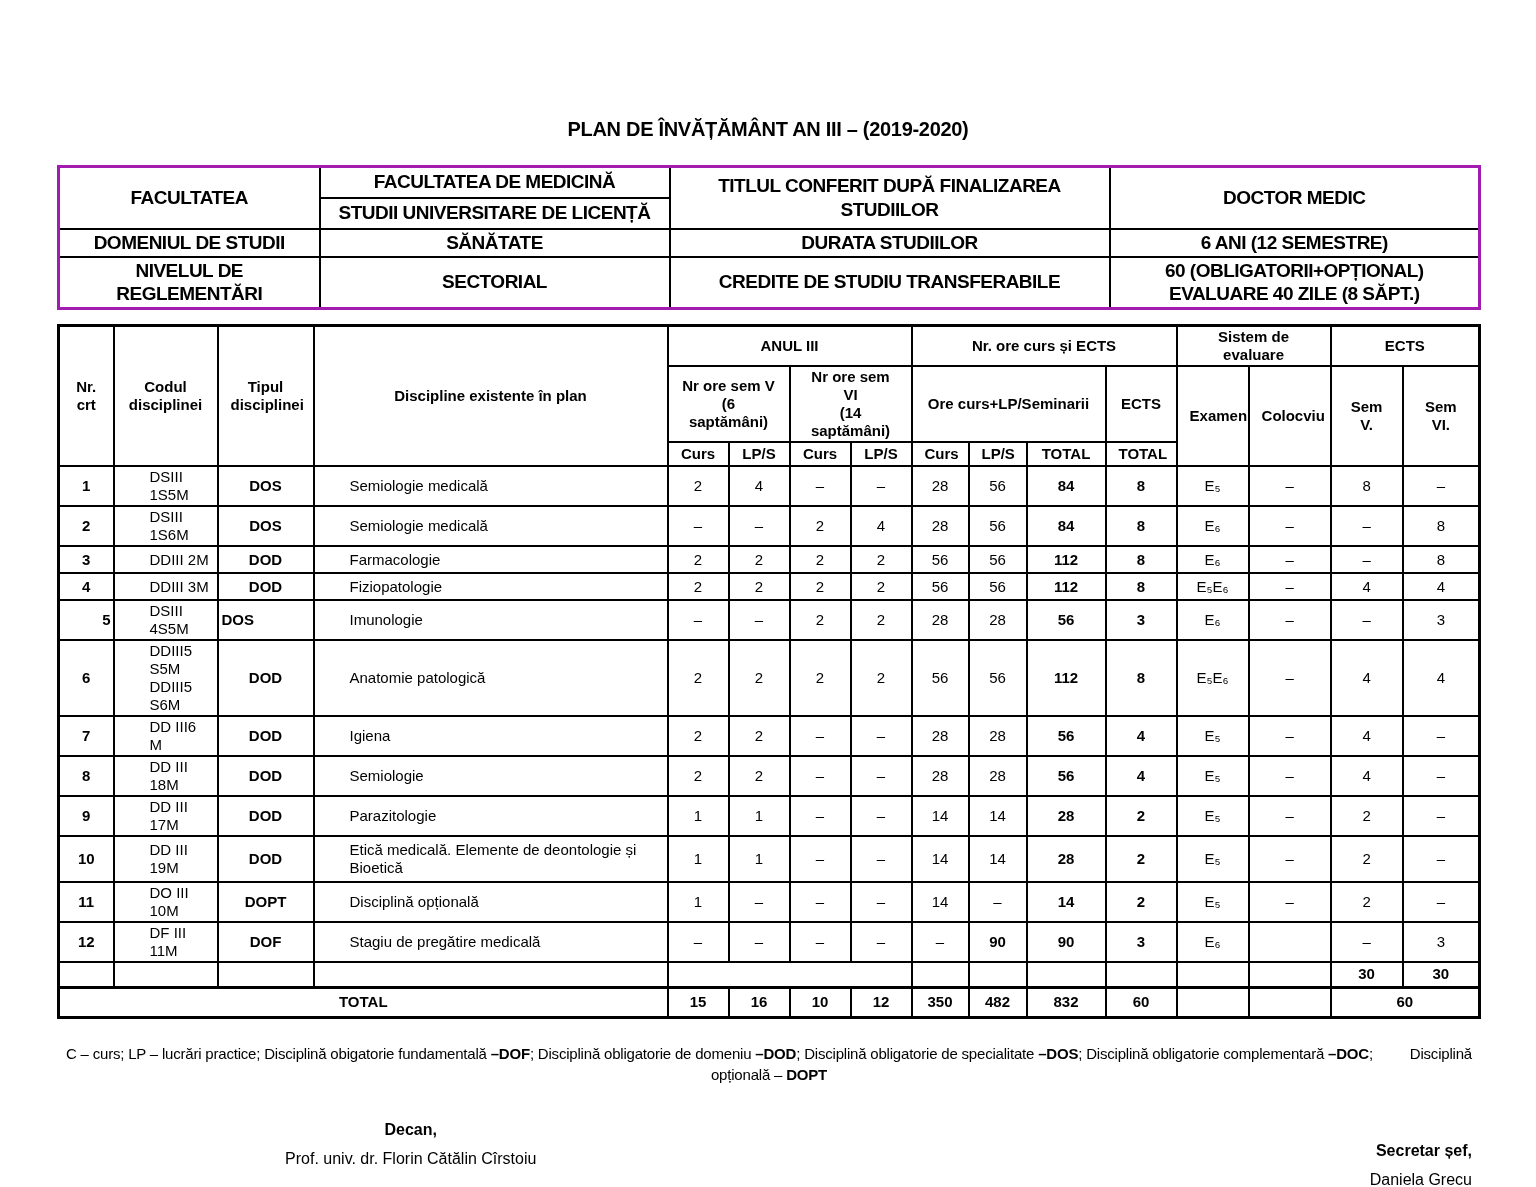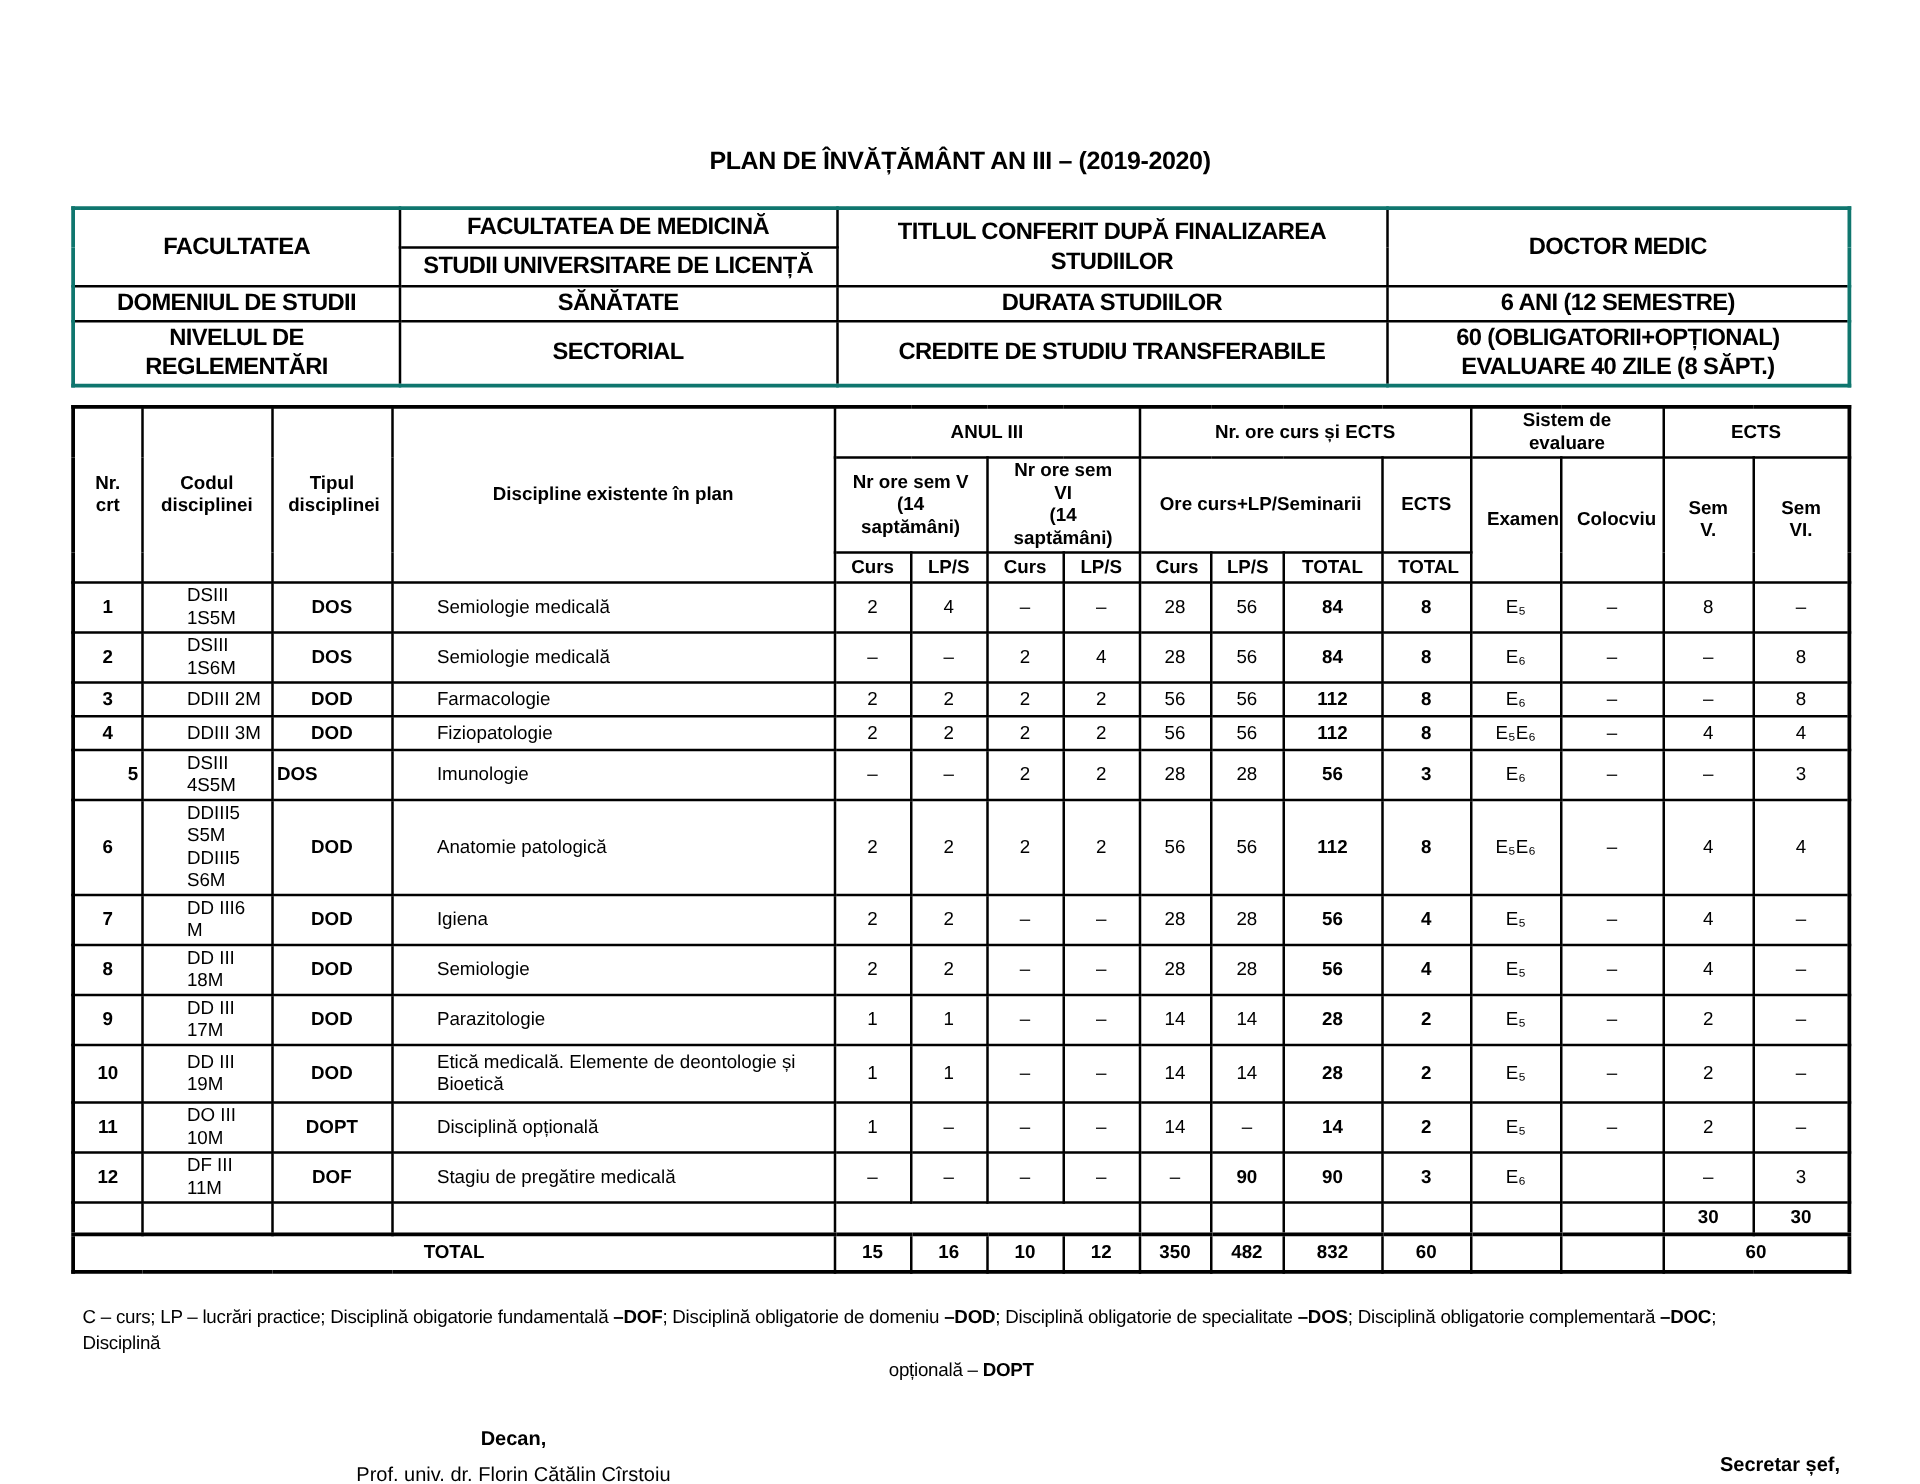--- a/index.html
+++ b/index.html
@@ -7,21 +7,21 @@
     margin: 0; width: 1536px; height: 1187px; background: #fff; color: #000;
     font-family: "Liberation Sans", "DejaVu Sans", sans-serif;
   }
   .page { position: relative; width: 1536px; height: 1187px; padding-top: 106px; }
   .doc-title {
     margin: 12px 0 24px 0; text-align: center;
     font-size: 20px; font-weight: bold; letter-spacing: -0.3px;
   }
   table { border-collapse: collapse; table-layout: fixed; margin-left: 57px; width: 1421px; }
   td, th { border: 2px solid #000; padding: 1px 4px; text-align: center; vertical-align: middle; }
-  table.info { border: 3px solid #0f766e; }
+  table.info { border: 3px solid #a21caf; }
   table.info td {
     font-weight: bold; font-size: 19px; letter-spacing: -0.5px;
     white-space: pre-line; line-height: 1.25;
   }
   table.info tr.i1 td { height: 31px; }
   table.info tr.i2 td { height: 28px; }
   table.info tr.i3 td { height: 47px; }
   table.main { margin-top: 14px; border: 3px solid #000; font-size: 15px; }
   table.main th {
     font-weight: bold; white-space: pre-line; line-height: 1.2; padding: 1px 12px;
@@ -37,21 +37,21 @@
   tr.r6 td, tr.r10 td { height: 46px; }
   tr.r12 td { height: 35px; }
   tr.r5 td.c-nr { text-align: right; padding-right: 2px; }
   tr.r5 td.c-type { text-align: left; padding-left: 3px; }
   tr.r12 td[data-col="ol"] { font-weight: bold; }
   tr.extra td { height: 25px; }
   tr.total td { height: 30px; border-top: 3px solid #000; }
   .legend {
     margin: 24px 64px 0 66px; font-size: 15px; line-height: 1.45; letter-spacing: -0.2px;
   }
-  .legend-line1 { display: flex; justify-content: space-between; flex-direction: column; }
+  .legend-line1 { display: flex; justify-content: space-between; }
   .legend-line2 { text-align: center; }
   .sigs { display: flex; margin: 30px 64px 0 57px; font-size: 16px; }
   .sig { flex: 1; line-height: 1.8; }
   .sig-left { padding-left: 58px; }
   .sig-mid { text-align: center; }
   .sig-right { text-align: right; margin-top: 21px; }
   .sig-role { font-weight: bold; }
 </style>
 </head>
 <body>
@@ -121,21 +121,21 @@
         <th rowspan="3">Tipul
 disciplinei</th>
         <th rowspan="3">Discipline existente în plan</th>
         <th colspan="4">ANUL III</th>
         <th colspan="4">Nr. ore curs și ECTS</th>
         <th colspan="2">Sistem de evaluare</th>
         <th colspan="2">ECTS</th>
       </tr>
       <tr class="h2">
         <th colspan="2">Nr ore sem V
-(14 saptămâni)</th>
+(6 saptămâni)</th>
         <th colspan="2">Nr ore sem VI
 (14 saptămâni)</th>
         <th colspan="3">Ore curs+LP/Seminarii</th>
         <th>ECTS</th>
         <th rowspan="2">Examen</th>
         <th rowspan="2">Colocviu</th>
         <th rowspan="2">Sem V.</th>
         <th rowspan="2">Sem VI.</th>
       </tr>
       <tr class="h3">

